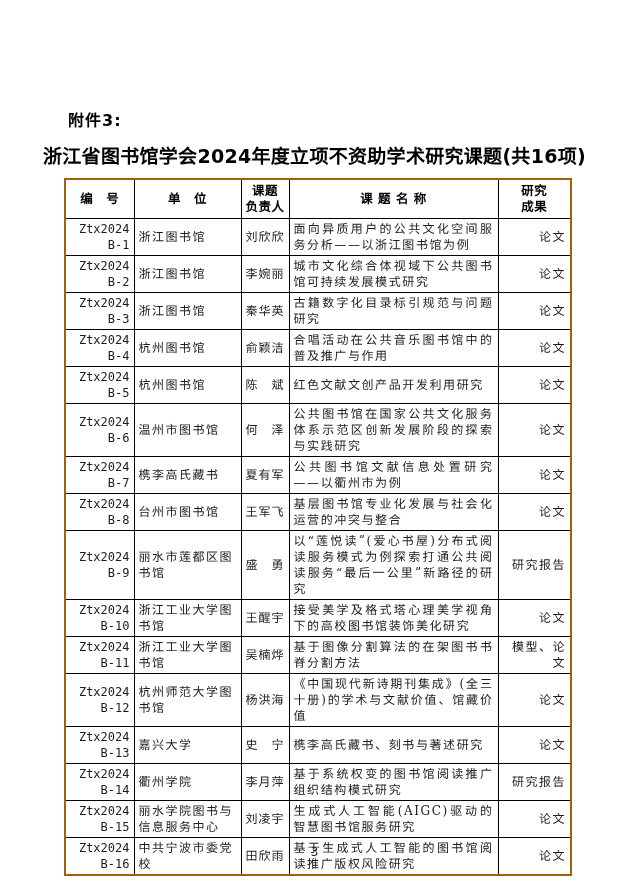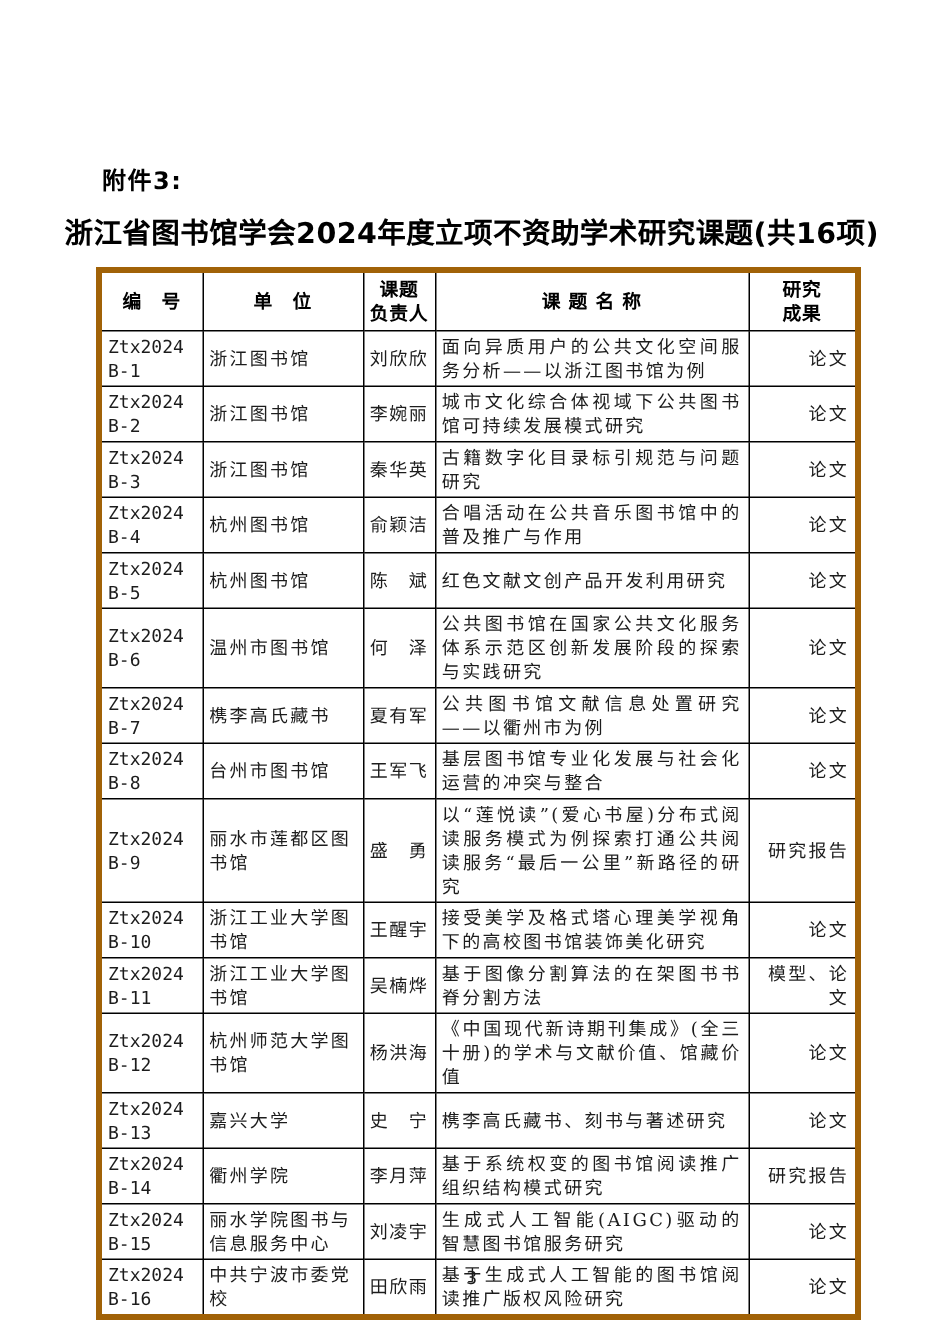--- a/index.html
+++ b/index.html
@@ -36,21 +36,21 @@
     line-height: 22px;
     letter-spacing: 0.3px;
     white-space: nowrap;
     color: #000;
   }
   table.projects {
     border-collapse: collapse;
     table-layout: fixed;
     width: 506px;
     margin-left: 64px;
-    border: 4px solid #a16207;
+    border: 2px solid #a16207;
   }
   table.projects th,
   table.projects td {
     border: 1px solid #000;
     vertical-align: middle;
     box-sizing: border-box;
     overflow: hidden;
   }
   table.projects th {
     font-family: "DejaVu Sans", sans-serif;
@@ -62,21 +62,21 @@
     white-space: pre-line;
     letter-spacing: 0.5px;
   }
   table.projects td {
     font-size: 12px;
     line-height: 16px;
     color: #1c1c1c;
     padding: 2px 4px;
   }
   td.c-id {
-    text-align: left;
+    text-align: right;
     white-space: pre-line;
     font-family: "DejaVu Sans Mono", monospace;
     font-size: 12px;
     padding: 2px 1px;
     letter-spacing: 0;
     margin-top: 12px;
   }
   td.c-unit {
     letter-spacing: 1.5px;
     padding: 2px 5px;

